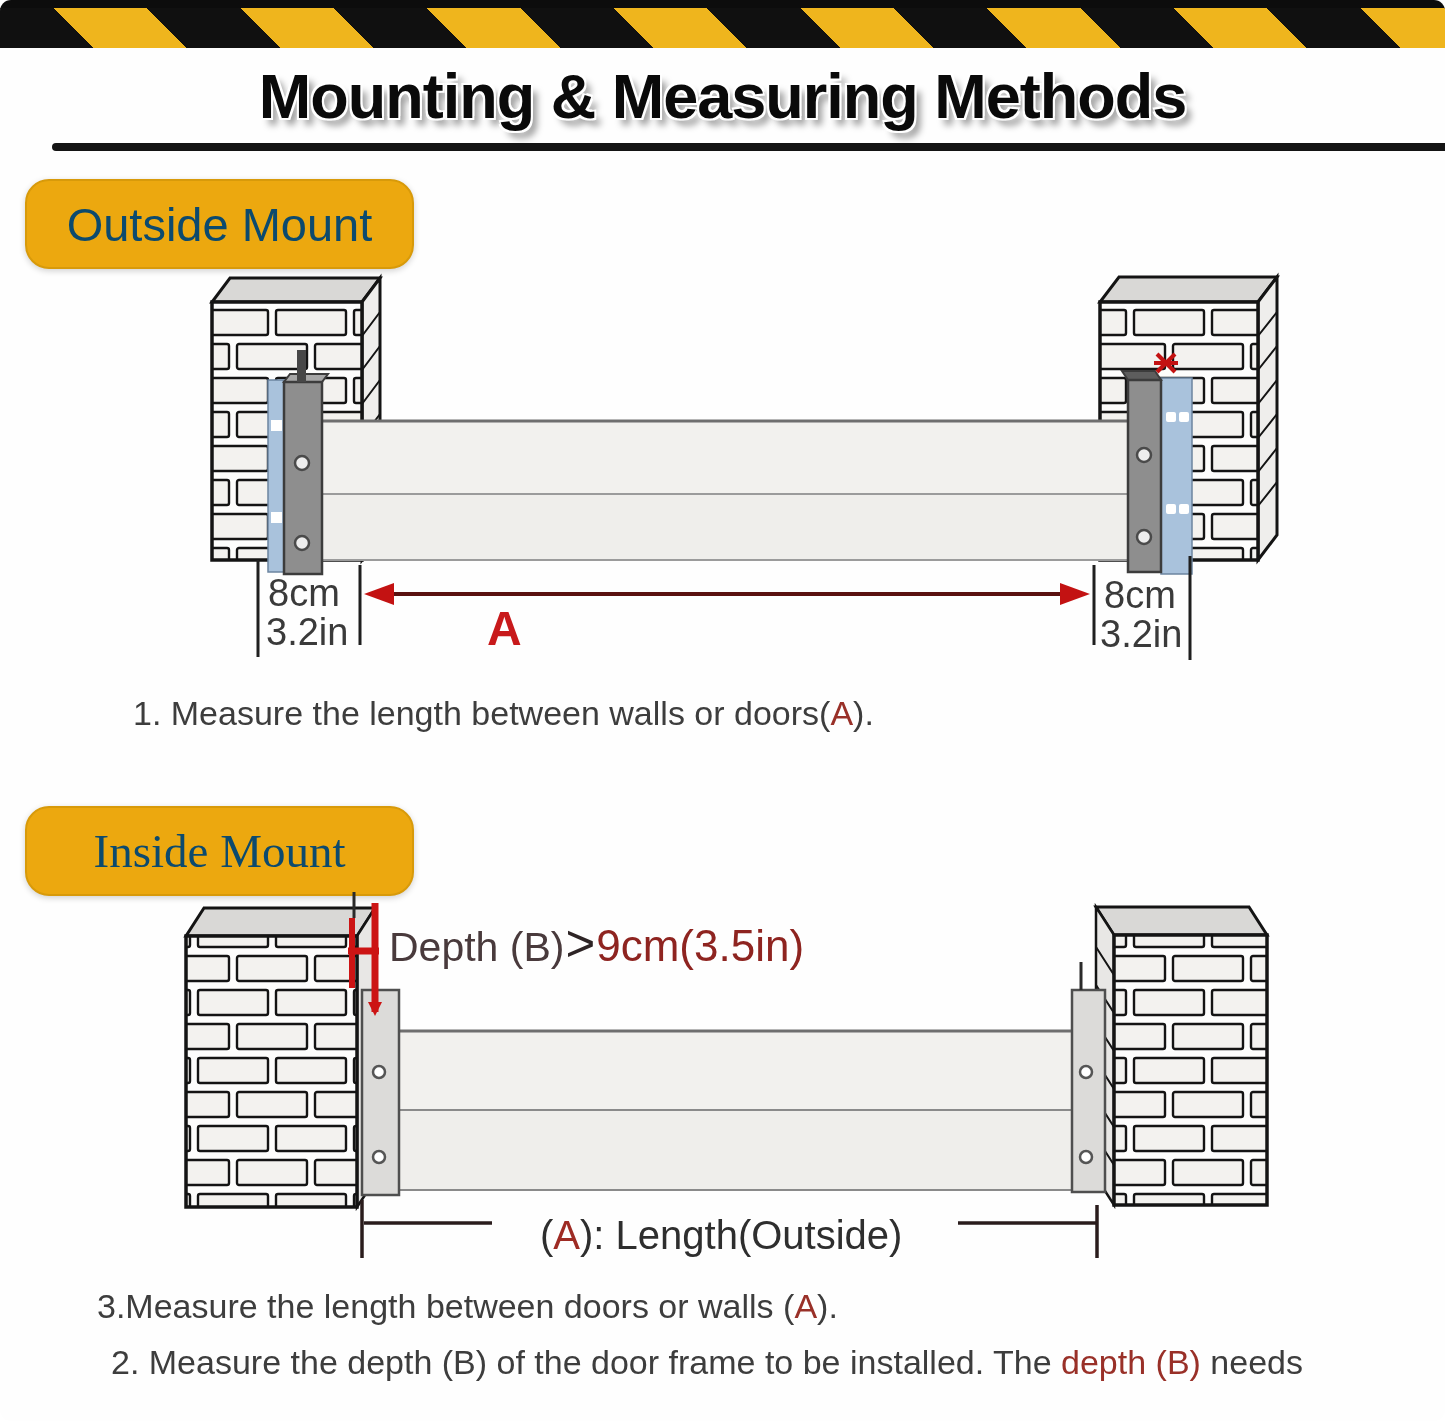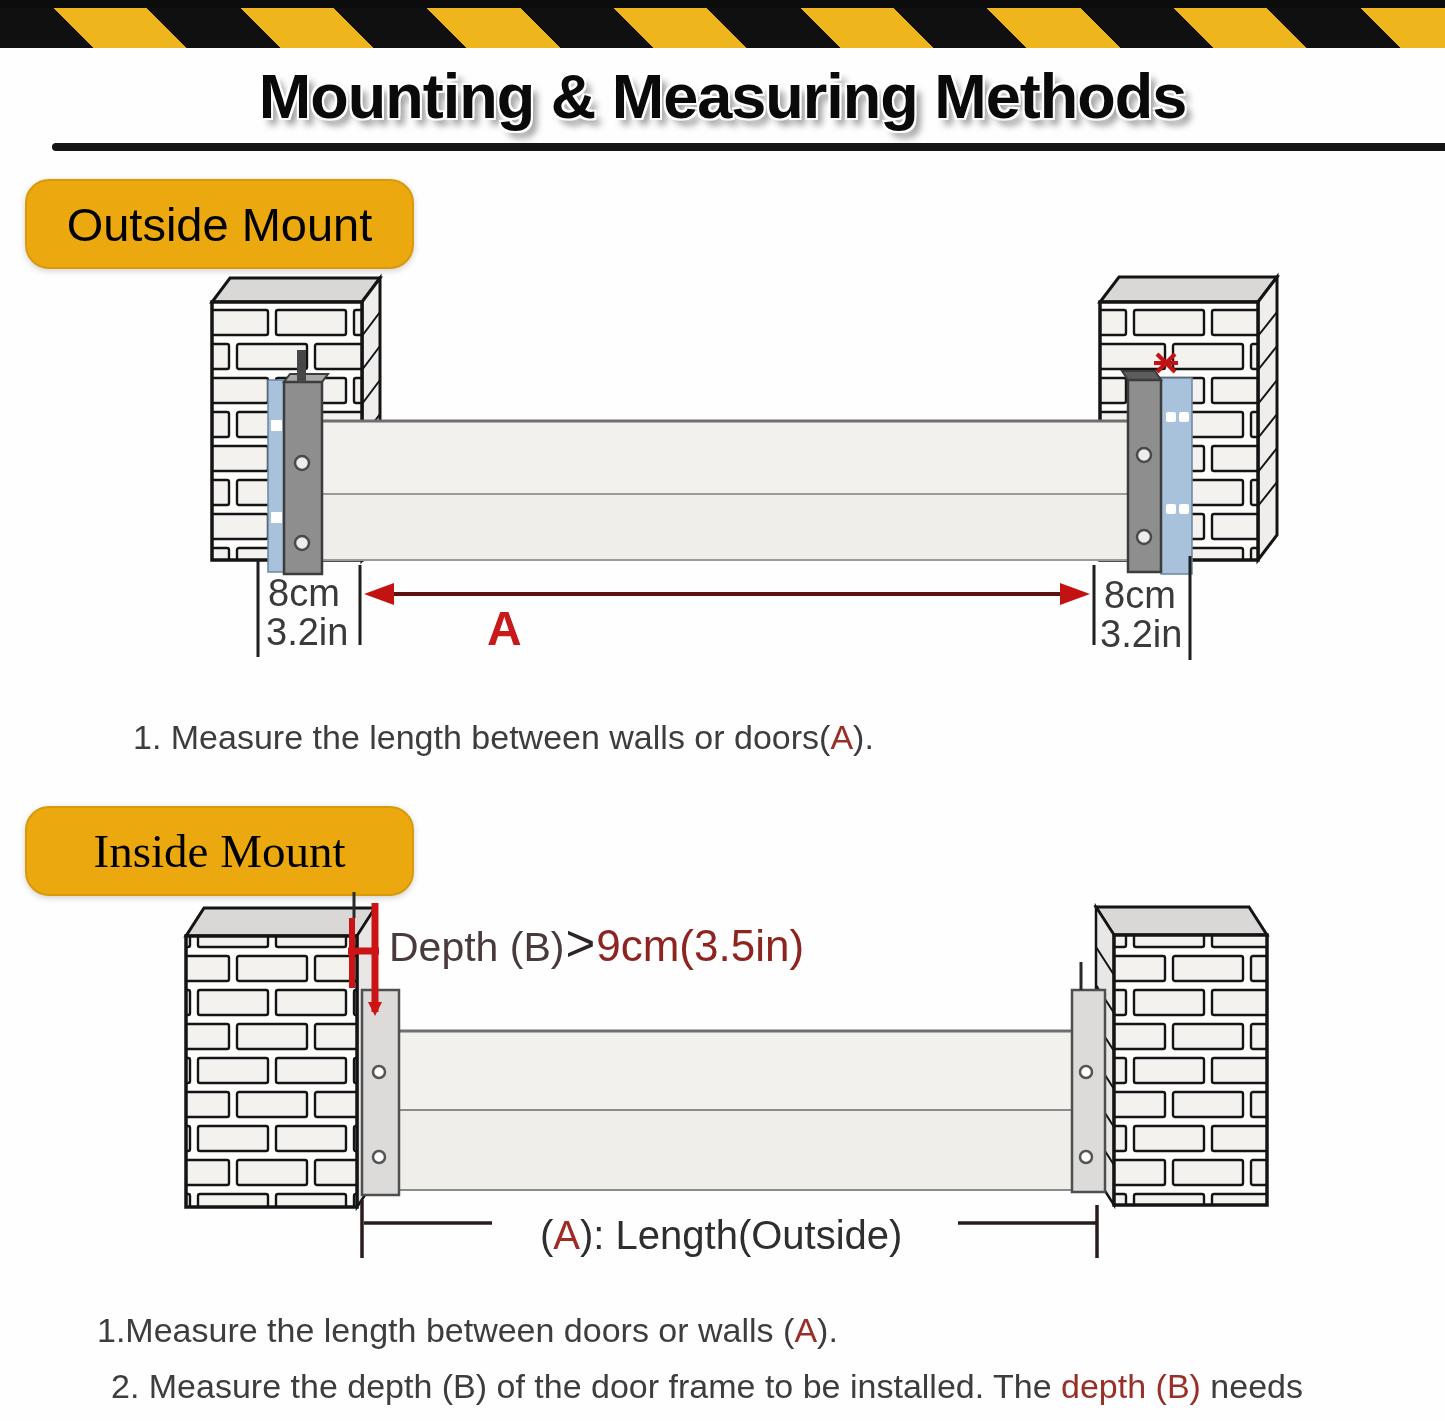--- a/index.html
+++ b/index.html
@@ -1,31 +1,31 @@
 <!DOCTYPE html>
 <html><head>
 <meta charset="utf-8">
 <style>
   html,body{margin:0;padding:0;background:#ffffff;}
   body{font-family:"Liberation Sans",sans-serif;}
-  .stage{position:relative;width:1445px;height:1421px;background:#fefefe;overflow:hidden;}
+  .stage{position:relative;width:1445px;height:1421px;background:#fefefe;overflow:hidden;border-radius:11px;}
 
   
   .topbar{position:absolute;top:0;left:0;width:100%;height:9px;background:#0c0c0c;}
   .stripes{position:absolute;top:8px;left:0;width:100%;height:40px;
            background:repeating-linear-gradient(45deg,#101010 0 66px,#efb51d 66px 132px);}
   .title{position:absolute;top:50px;left:0;width:100%;height:92px;line-height:92px;
          text-align:center;font-size:63px;font-weight:bold;letter-spacing:-1px;color:#0a0a0a;
          text-shadow:2px 2px 0 #ffffff,-2px -2px 0 #ffffff,2px -2px 0 #ffffff,-2px 2px 0 #ffffff,6px 7px 7px rgba(0,0,0,.4);}
   .divider{position:absolute;top:143px;left:52px;right:0;height:8px;background:#141414;border-radius:4px 0 0 4px;}
 
   
   .badge{position:absolute;left:25px;width:385px;height:86px;background:#eca80f;
          border:2px solid #d89a0a;border-radius:24px;display:flex;align-items:center;justify-content:center;
-         font-size:47px;color:#000000;box-shadow:0 2px 6px rgba(0,0,0,.18);}
+         font-size:47px;color:#0c4a6e;box-shadow:0 2px 6px rgba(0,0,0,.18);}
   .badge.outside{top:179px;}
   .badge.inside{top:806px;font-family:Liberation Serif, serif;}
 
   
   svg.art{position:absolute;top:0;left:0;}
 
   
   .dimtext{position:absolute;font-size:38px;color:#3a3a3a;white-space:nowrap;}
   .a-row{position:absolute;left:487px;top:601px;display:flex;align-items:baseline;white-space:nowrap;}
   .a-big{color:#c8191b;font-weight:bold;font-size:48px;}
@@ -34,21 +34,21 @@
   .depth-row{position:absolute;left:389px;top:914px;display:flex;align-items:baseline;white-space:nowrap;}
   .depth-label{font-size:41px;color:#493a3c;}
   .depth-gt{font-size:51px;color:#2d2425;margin:0 1px;}
   .depth-val{font-size:44px;color:#8e2420;}
 
   .a-row-inside{position:absolute;left:540px;top:1213px;display:flex;align-items:baseline;white-space:nowrap;
                 font-size:40px;color:#2e2e2e;}
   .a-dark{color:#9e2b24;}
 
   
-  .step{position:absolute;font-size:34px;color:#3d3d3d;white-space:nowrap;margin-top:24px;}
+  .step{position:absolute;font-size:34px;color:#3d3d3d;white-space:nowrap;}
   .em-red{color:#993028;}
   #o-step1{left:133px;top:694px;}
   #o-step2{left:133px;top:749px;}
   #i-step1{left:97px;top:1287px;}
   #i-step2{left:111px;top:1343px;}
   #i-step3{left:57px;top:1383px;}
 </style>
 </head>
 <body>
 
@@ -205,19 +205,19 @@
     <span class="depth-val">9cm(3.5in)</span>
   </div>
 
   <div class="a-row-inside">
     <span>(</span>
       <span class="a-dark">A</span>
       <span>): Length(Outside)</span>
   </div>
 
   <div class="step" id="i-step1">
-    <span>1.Measure the length between doors or walls (</span><span class="em-red">A</span><span>).</span>
+    <span>3.Measure the length between doors or walls (</span><span class="em-red">A</span><span>).</span>
   </div>
   <div class="step" id="i-step2">
     <span>2. Measure the depth (B) of the door frame to be installed. The </span><span class="em-red">depth (B)</span><span> needs</span>
   </div>
 
 </div>
 
 </body></html>

